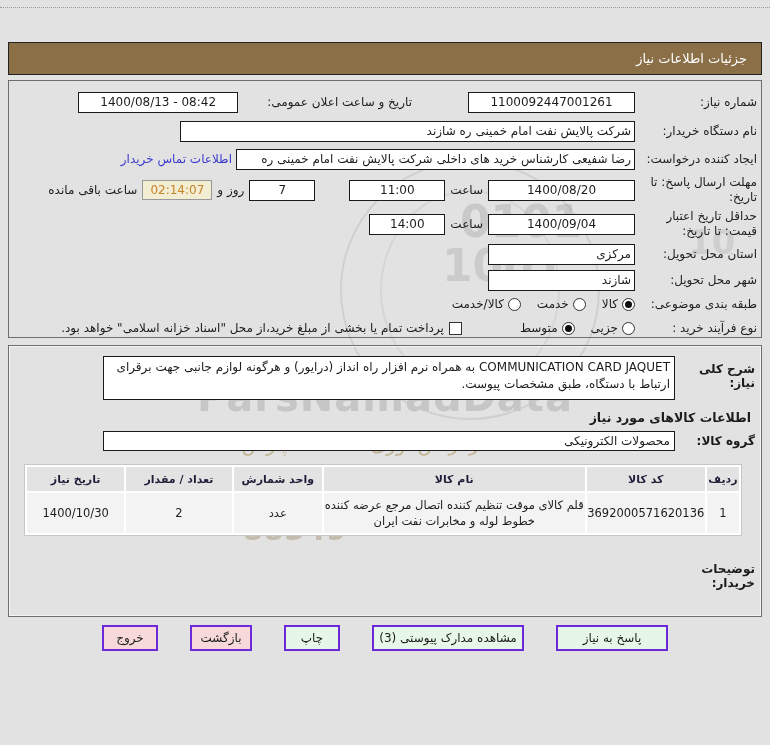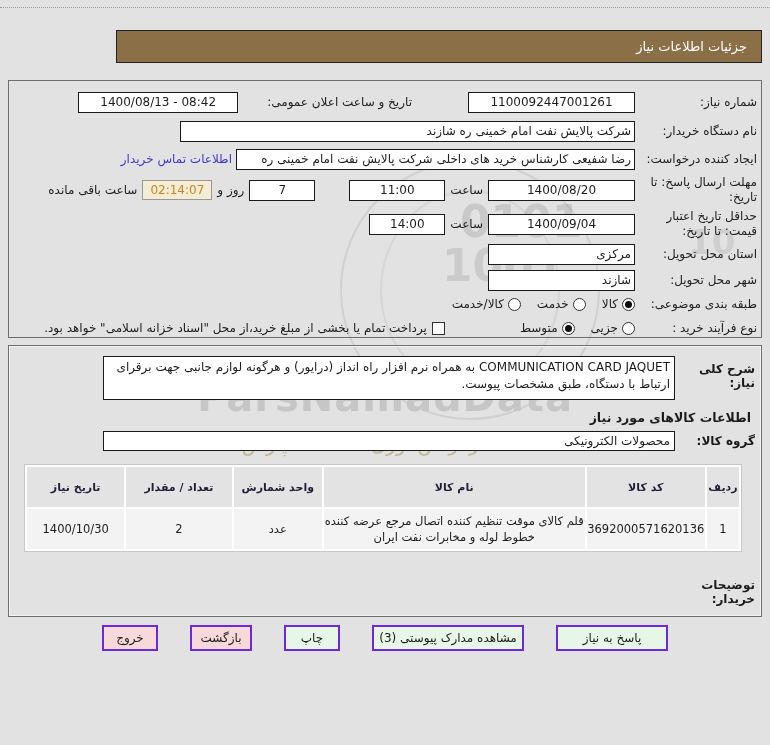--- a/index.html
+++ b/index.html
@@ -10,21 +10,21 @@
     font-family: "DejaVu Sans", "Liberation Sans", sans-serif;
     font-size: 12px;
     color: #1c1c1c;
     direction: rtl;
     overflow: hidden;
   }
   .top-dotted { position:absolute; top:7px; left:0; right:0; border-top:1px dotted #9a9a9a; }
 
   
   .titlebar {
-    position:absolute; top:30px; right:8px; width:646px; height:33px;
+    position:absolute; top:42px; right:8px; width:754px; height:33px;
     background:#8a6f47; border:1px solid #222; color:#fff;
     line-height:31px; padding-right:14px; font-size:13px;
     z-index:2;
   }
 
   
   .box1 {
     position:absolute; top:80px; right:8px; width:754px; height:258px;
     border:1px solid #6e6e6e; padding:6px 4px 0 4px; z-index:1;
   }
@@ -77,21 +77,21 @@
   .group-inp {
     width:572px; height:20px; background:#fff; border:1px solid #1a1a1a;
     display:flex; align-items:center; padding-right:4px; position:relative; z-index:2;
   }
 
   table.goods {
     margin:13px 13px 0 0; width:718px; border:1px solid #c7c7c7;
     border-collapse:separate; border-spacing:2px; background:#fff;
     table-layout:fixed; position:relative; z-index:2;
   }
-  table.goods th { background:#e3e3e3; height:40px; font-size:11px; font-weight:bold; color:#1f1f3a; }
+  table.goods th { background:#e3e3e3; height:24px; font-size:11px; font-weight:bold; color:#1f1f3a; }
   table.goods td { background:#f3f3f3; height:40px; text-align:center; font-size:11.5px; line-height:1.4; }
   .ltrcell { direction:ltr; }
 
   .notes-row { display:flex; direction:rtl; align-items:flex-end; margin-top:10px; }
   .notes-row .lbl2 { width:100px; flex:0 0 100px; font-weight:bold; text-align:right; padding-top:16px; }
   .notes-box {
     width:570px; height:62px; background:#fff; border:1px solid #1a1a1a;
     padding:2px 4px; text-align:right; line-height:1.5; position:relative; z-index:2;
   }
 
@@ -205,21 +205,21 @@
   <div class="row" style="height:26px">
     <div class="lbl">نوع فرآیند خرید :</div>
     <span class="opt">
       <span class="radio" data-checked="false"></span>
       <span>جزیی</span>
     </span>
     <span class="opt">
       <span class="radio" data-checked="true"></span>
       <span>متوسط</span>
     </span>
-    <span class="opt" style="margin-right:59px">
+    <span class="opt" style="margin-right:42px">
       <span class="checkbox" data-checked="false"></span>
       <span>پرداخت تمام یا بخشی از مبلغ خرید،از محل "اسناد خزانه اسلامی" خواهد بود.</span>
     </span>
   </div>
 
 </div>
 
 <div class="box2">
 
   <div class="desc-row">

